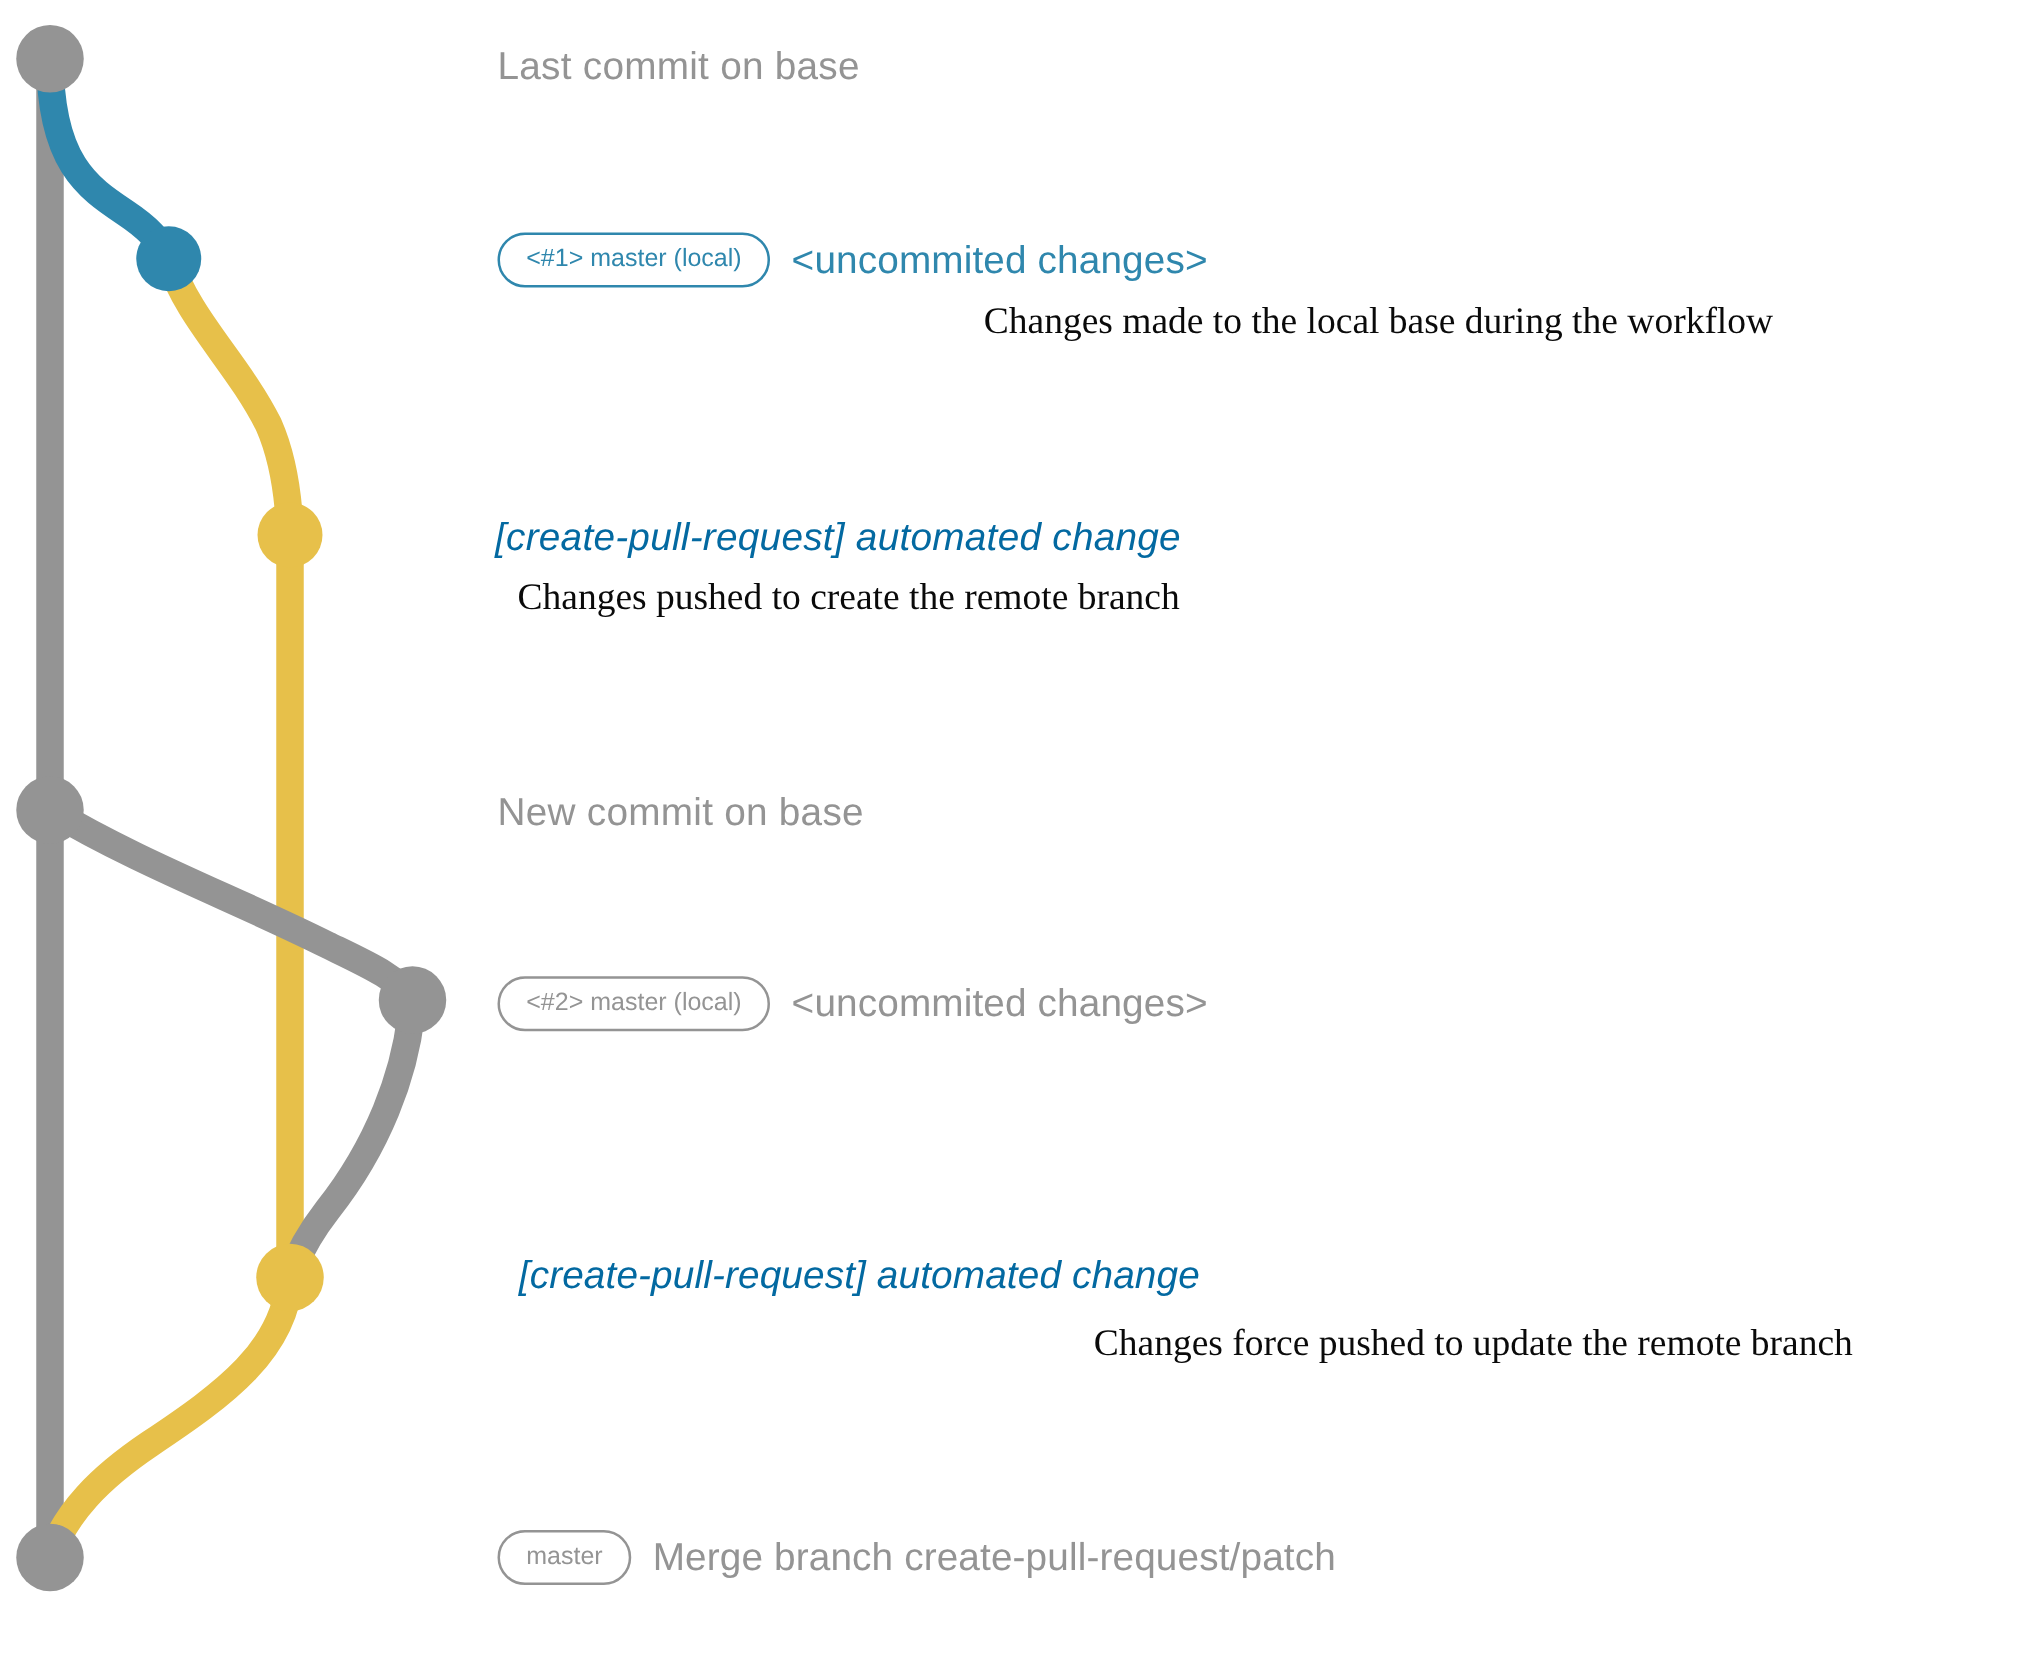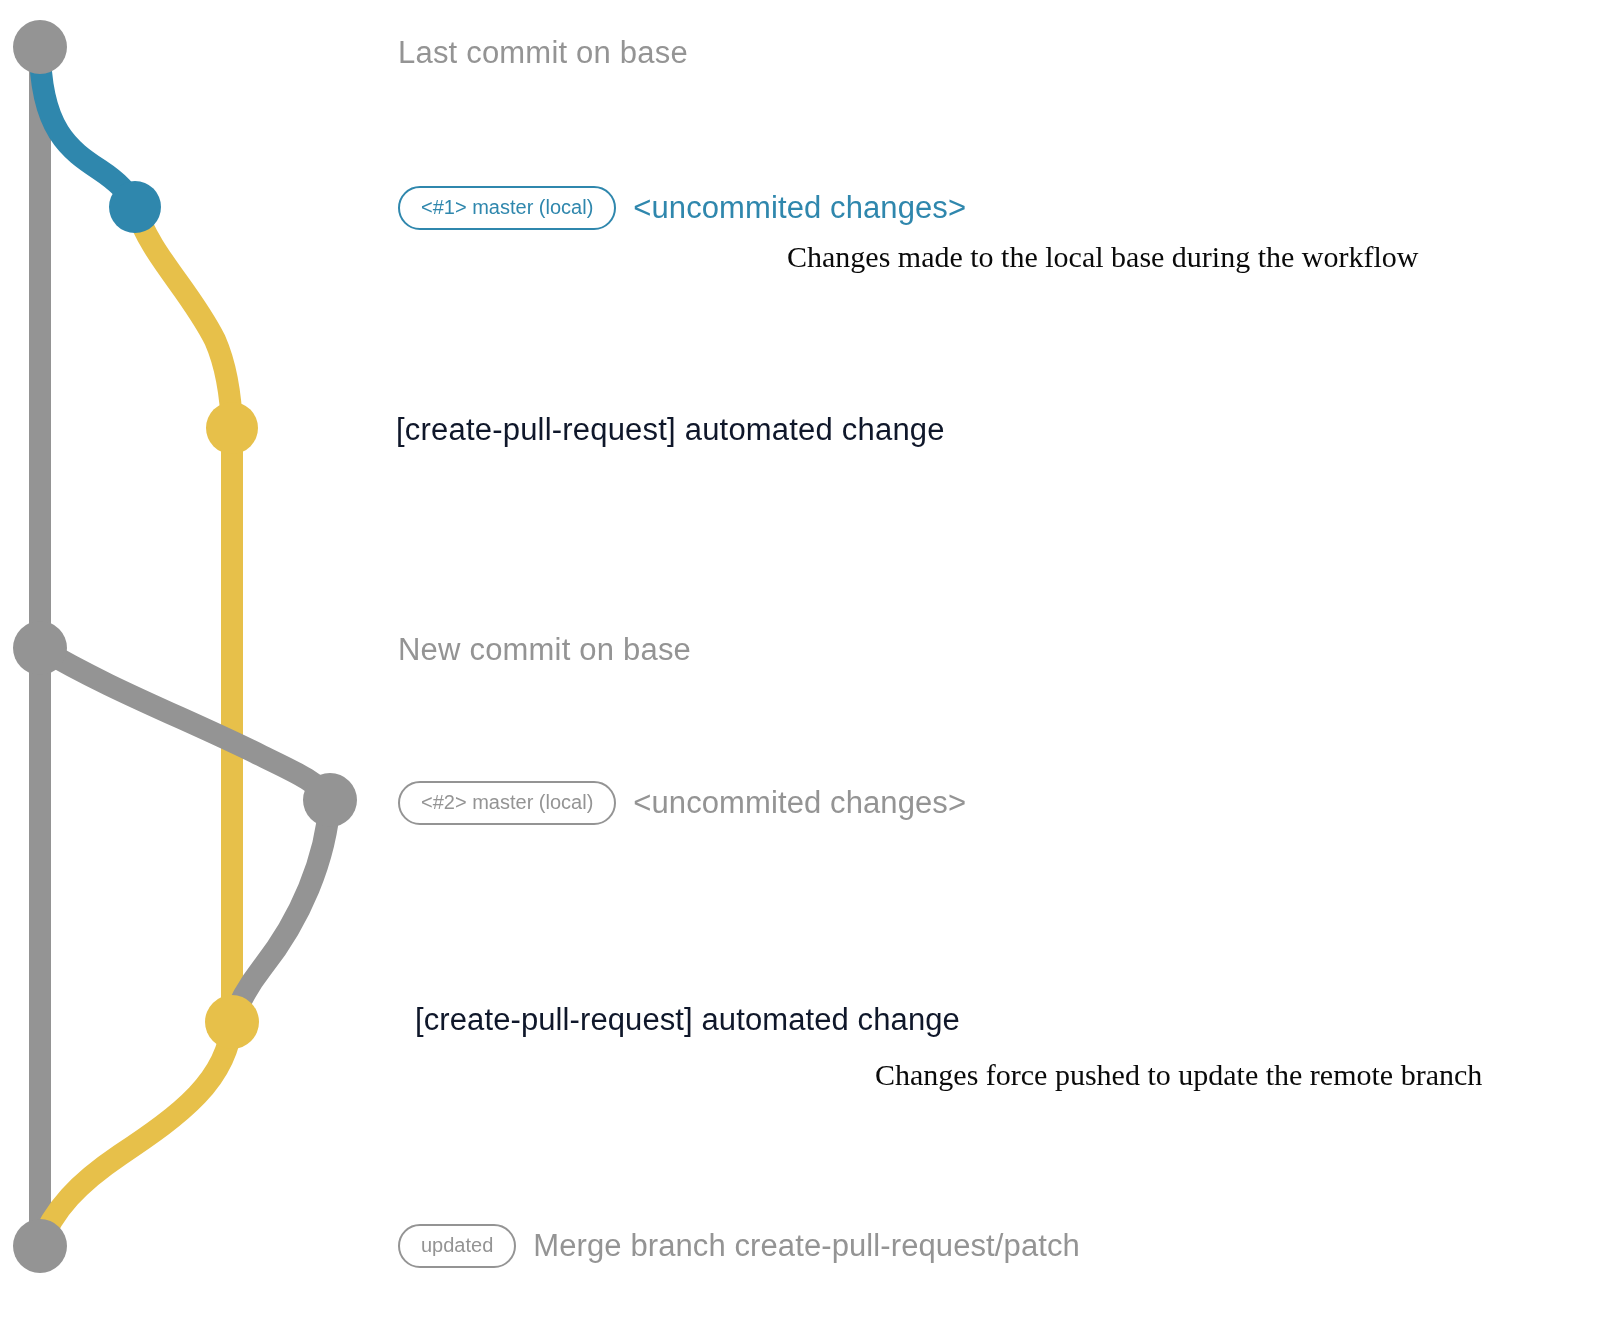--- a/index.html
+++ b/index.html
@@ -58,21 +58,21 @@
   }
   .desc {
     position: absolute;
     font-family: "Liberation Serif", serif;
     font-size: 30px;
     color: #0a0a0a;
     white-space: nowrap;
   }
   .c-grey { color: #949494; }
   .c-blue { color: #2f87ad; }
-  .c-gold { color: #0f172a; }
+  .c-gold { color: #0369a1; font-style: italic; }
 </style>
 </head>
 <body>
 
 <div id="canvas">
 
   <svg id="graph" viewBox="0 0 420 1344" width="420" height="1344">
 
     <path d="M40,47 L40,1246" stroke="#949494" stroke-width="22" fill="none" stroke-linecap="round"></path>
 
@@ -103,33 +103,34 @@
 
   <div class="row" style="left:398px; top:186px;">
     <span class="badge c-blue">&lt;#1&gt; master (local)</span>
     <span class="commit-msg c-blue">&lt;uncommited changes&gt;</span>
   </div>
   <div class="desc" style="left:787px; top:240px;">Changes made to the local base during the workflow</div>
 
   <div class="row" style="left:396px; top:412px;">
     <span class="plain-title c-gold">[create-pull-request] automated change</span>
   </div>
+  <div class="desc" style="left:414px; top:461px;">Changes pushed to create the remote branch</div>
 
   <div class="row" style="left:398px; top:632px;">
     <span class="plain-title c-grey">New commit on base</span>
   </div>
 
   <div class="row" style="left:398px; top:781px;">
     <span class="badge c-grey">&lt;#2&gt; master (local)</span>
     <span class="commit-msg c-grey">&lt;uncommited changes&gt;</span>
   </div>
 
   <div class="row" style="left:398px; top:1002px;">
     <span class="commit-msg c-gold">[create-pull-request] automated change</span>
   </div>
   <div class="desc" style="left:875px; top:1058px;">Changes force pushed to update the remote branch</div>
 
   <div class="row" style="left:398px; top:1224px;">
-    <span class="badge c-grey">updated</span>
+    <span class="badge c-grey">master</span>
     <span class="commit-msg c-grey">Merge branch create-pull-request/patch</span>
   </div>
 
 </div>
 
 </body></html>

